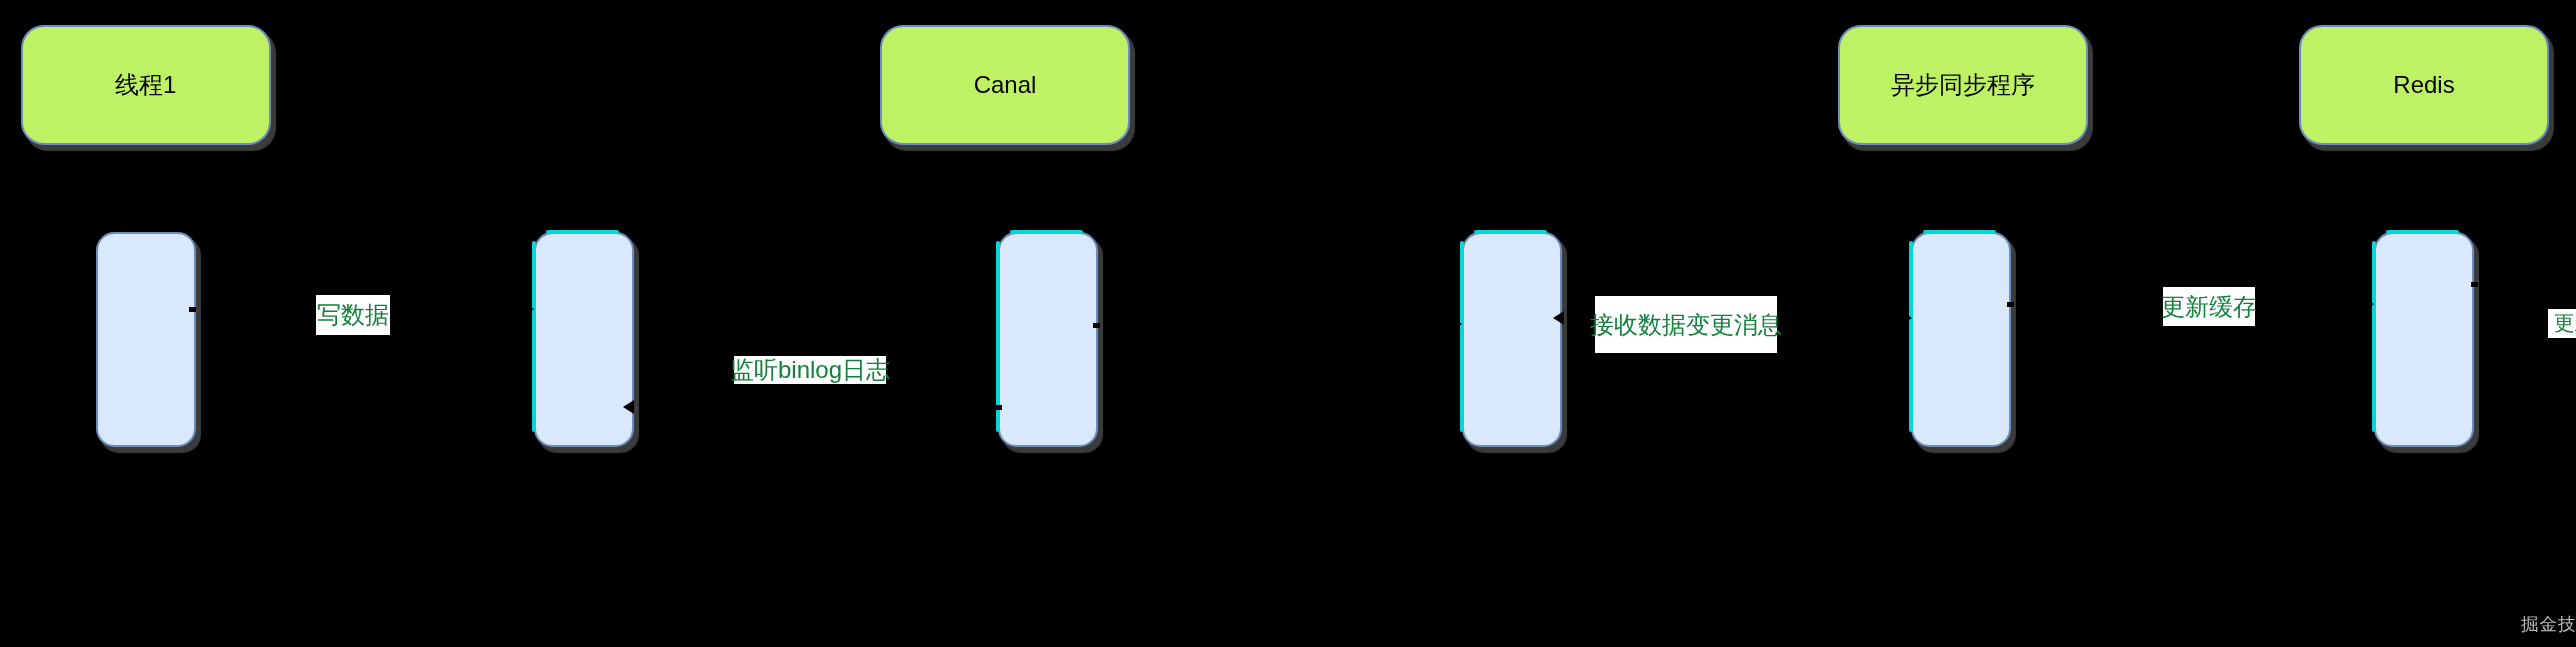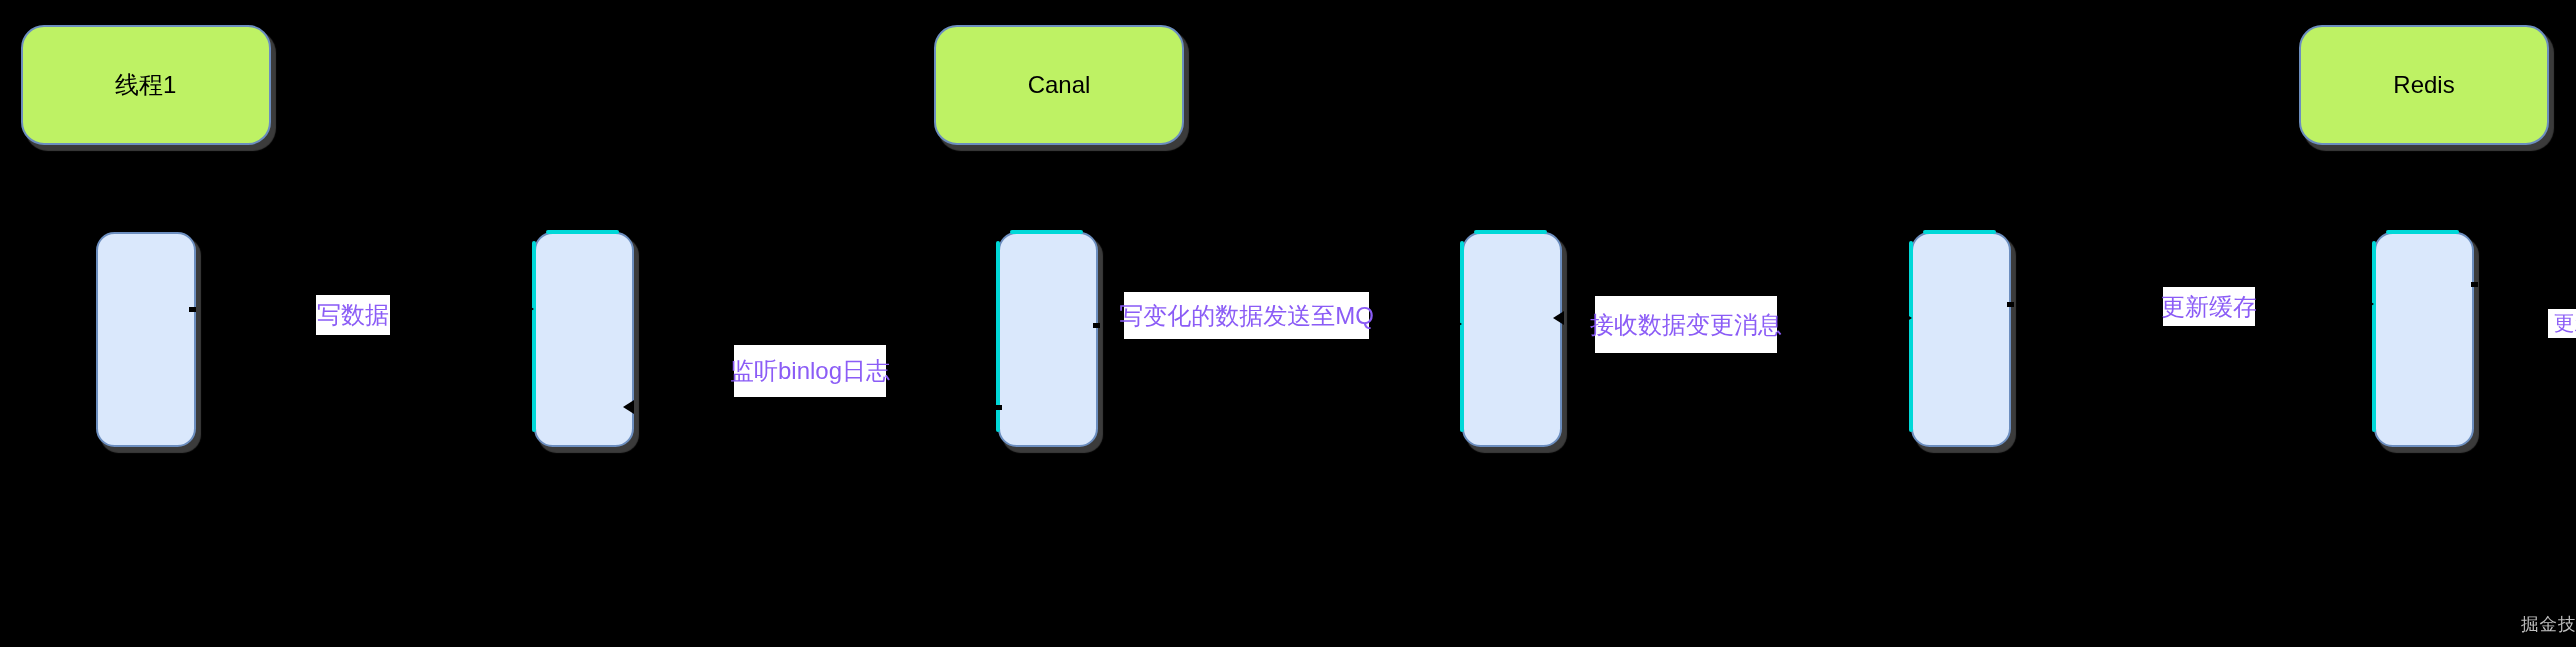--- a/index.html
+++ b/index.html
@@ -23,21 +23,21 @@
   .bar.selected::before{
     content:'';position:absolute;left:-3.6px;top:7.2px;height:191px;width:3.6px;
     background:#00d8d8;border-radius:2.1px;
   }
   .bar.selected::after{
     content:'';position:absolute;top:-4.1px;left:10.3px;right:13.4px;height:3.6px;
     background:#00d8d8;border-radius:2.1px;
   }
 
   .msg-label{
-    position:absolute;background:#ffffff;color:#8b5cf6;
+    position:absolute;background:#ffffff;color:#15803d;
     display:flex;align-items:center;justify-content:center;
     font-size:24px;white-space:nowrap;line-height:1;text-align:center;
   }
 
   .arrow-head{
     position:absolute;width:0;height:0;
     border-top:7.2px solid transparent;border-bottom:7.2px solid transparent;
   }
   .arrow-head.right{border-left:11.3px solid #000;}
   .arrow-head.left{border-right:11.3px solid #000;}
@@ -50,37 +50,39 @@
   }
 </style>
 </head>
 <body>
 
 <div id="canvas">
 
   <div class="participant" style="left:20.6px">
       <span>线程1</span>
     </div>
-  <div class="participant" style="left:934px">
+  <div class="participant" style="left:880px">
       <span>Canal</span>
+    </div>
+  <div class="participant" style="left:1838px">
+      <span>异步同步程序</span>
     </div>
   <div class="participant" style="left:2299px">
       <span>Redis</span>
     </div>
 
   <div class="bar" style="left:96px"></div>
   <div class="bar selected" style="left:534px"></div>
   <div class="bar selected" style="left:998px"></div>
   <div class="bar selected" style="left:1462px"></div>
   <div class="bar selected" style="left:1911px"></div>
   <div class="bar selected" style="left:2374px"></div>
 
   <div class="msg-label" style="left:316px;top:295px;width:74px;height:40px">写数据</div>
-  <div class="msg-label" style="left:734px;top:345px;width:152px;height:52px">监听binlog日志</div>
-  <div class="msg-label" style="left:1124px;top:292px;width:245px;height:47px">写变化的数据发送至MQ</div>
+  <div class="msg-label" style="left:734px;top:356px;width:152px;height:28px">监听binlog日志</div>
   <div class="msg-label" style="left:1595px;top:296px;width:182px;height:57px">接收数据变更消息</div>
   <div class="msg-label" style="left:2163px;top:287px;width:92px;height:39px">更新缓存</div>
   <div class="msg-label" style="left:2548px;top:309px;width:94px;height:29px;font-size:20.6px">更新缓存</div>
 
   <div class="arrow-stub" style="left:189px;top:307px"></div>
   <div class="arrow-head right" style="left:523px;top:302px"></div>
   <div class="arrow-head left" style="left:623px;top:400px"></div>
   <div class="arrow-stub" style="left:995px;top:405px"></div>
   <div class="arrow-stub" style="left:1093px;top:323px"></div>
   <div class="arrow-head right" style="left:1451px;top:317px"></div>

